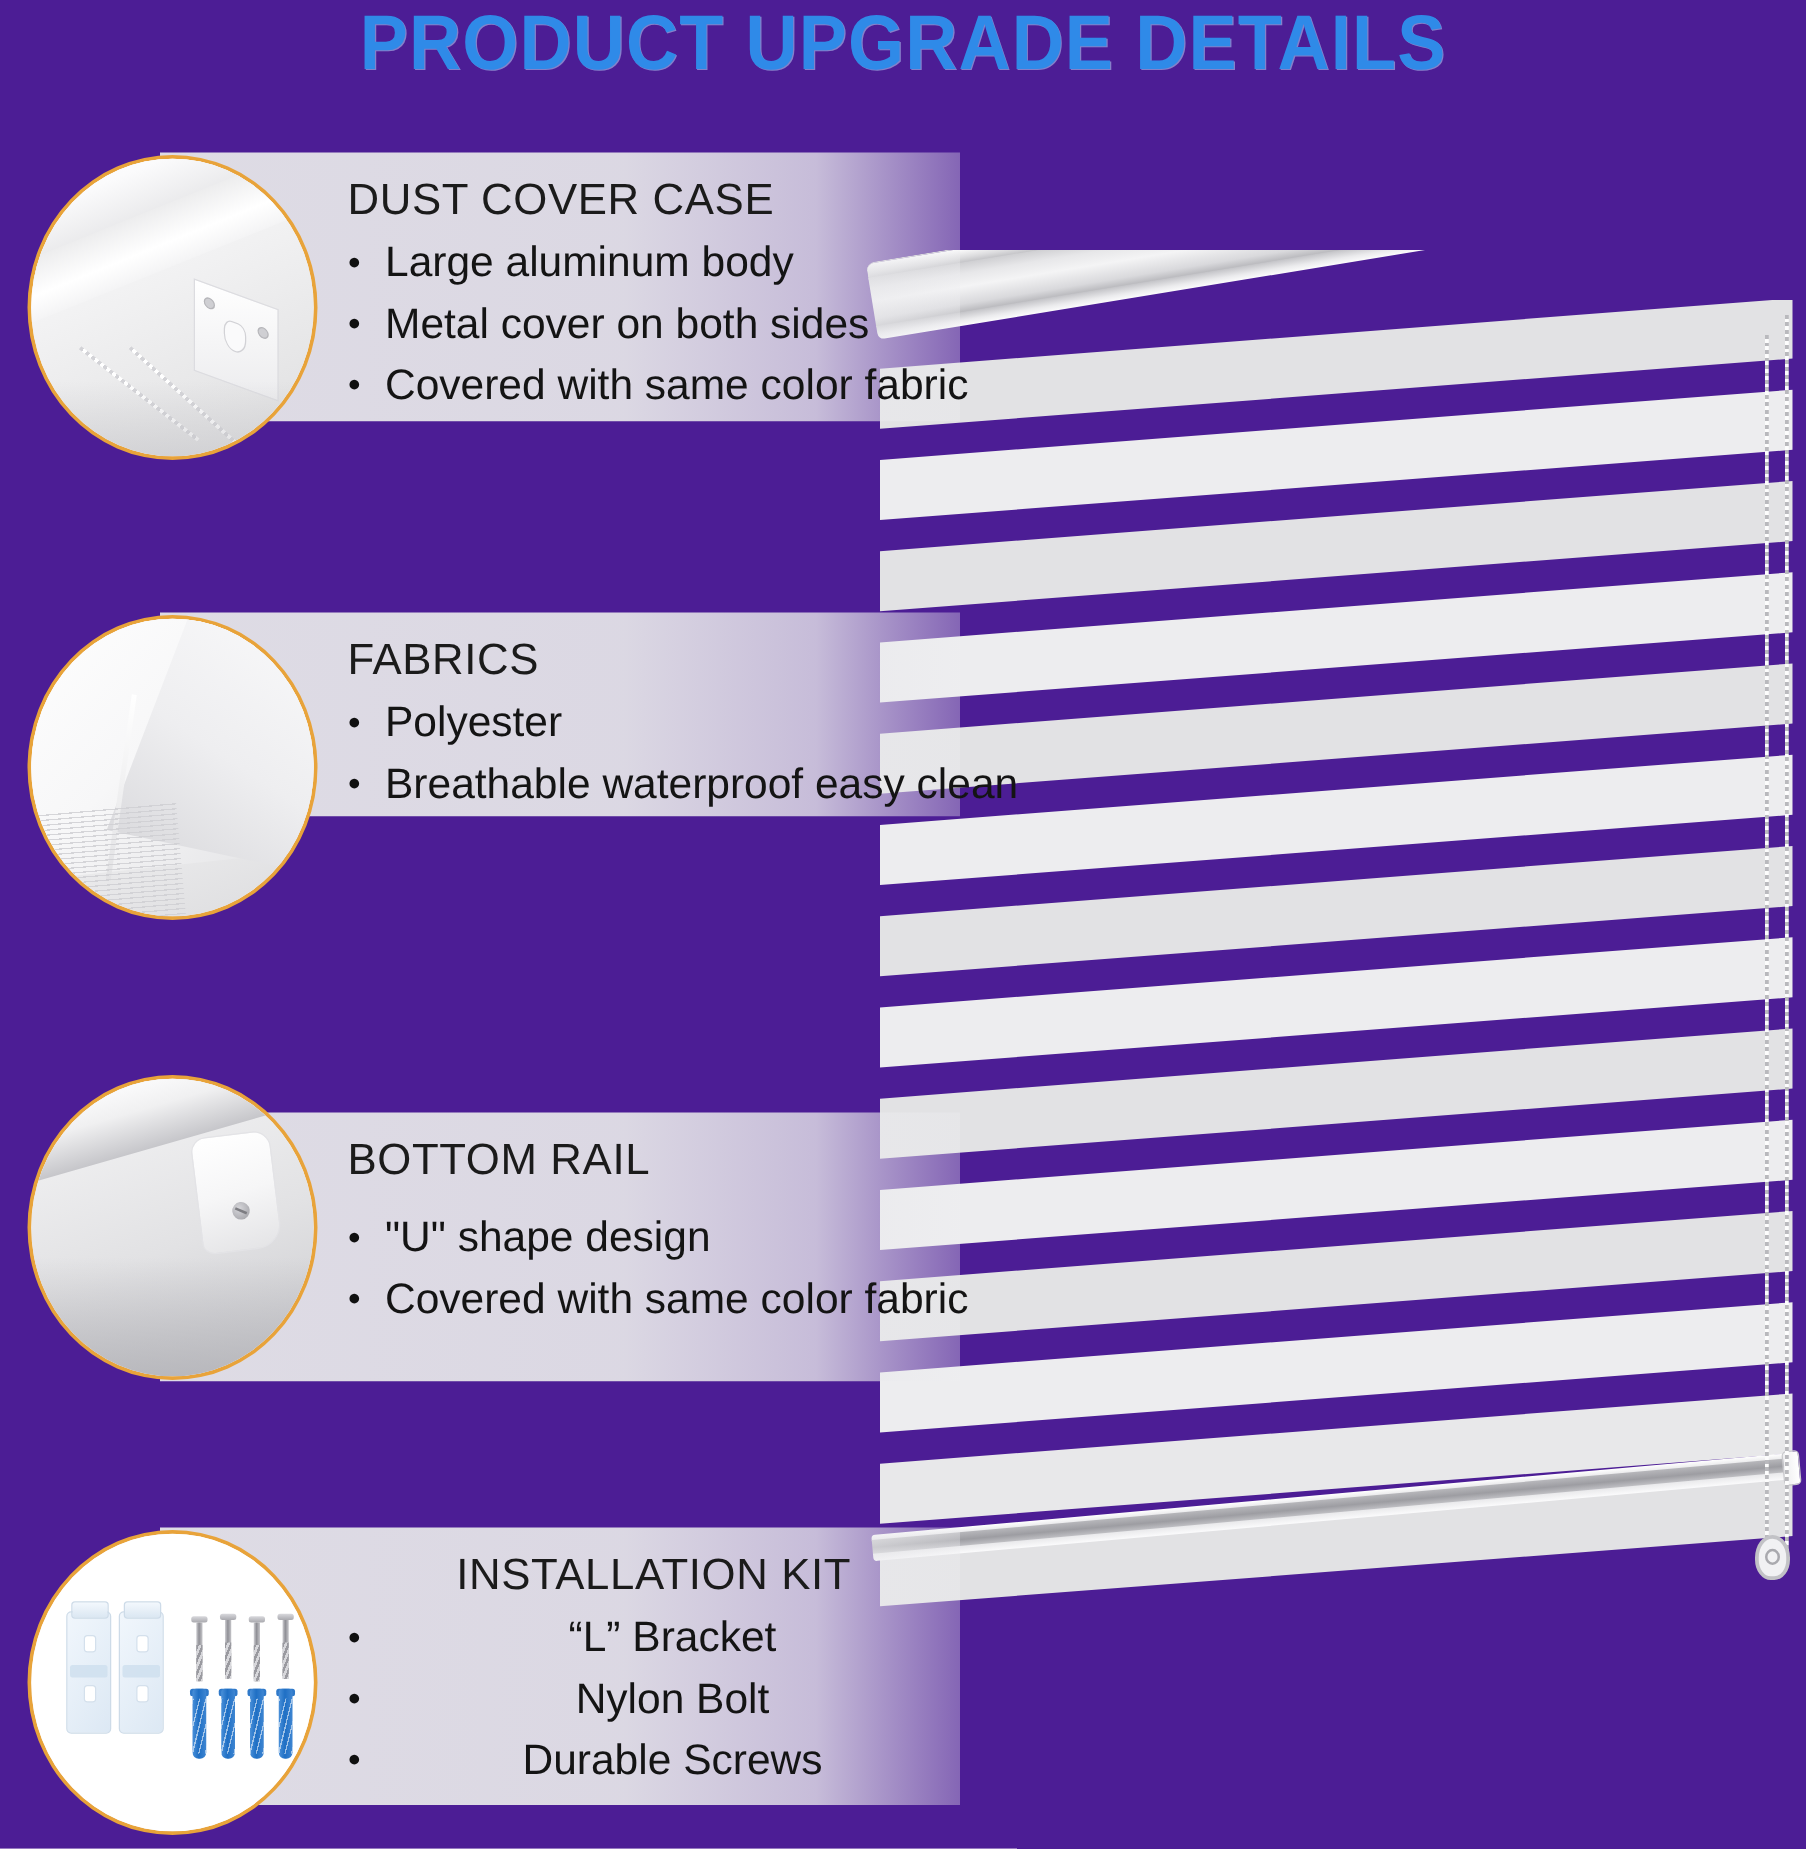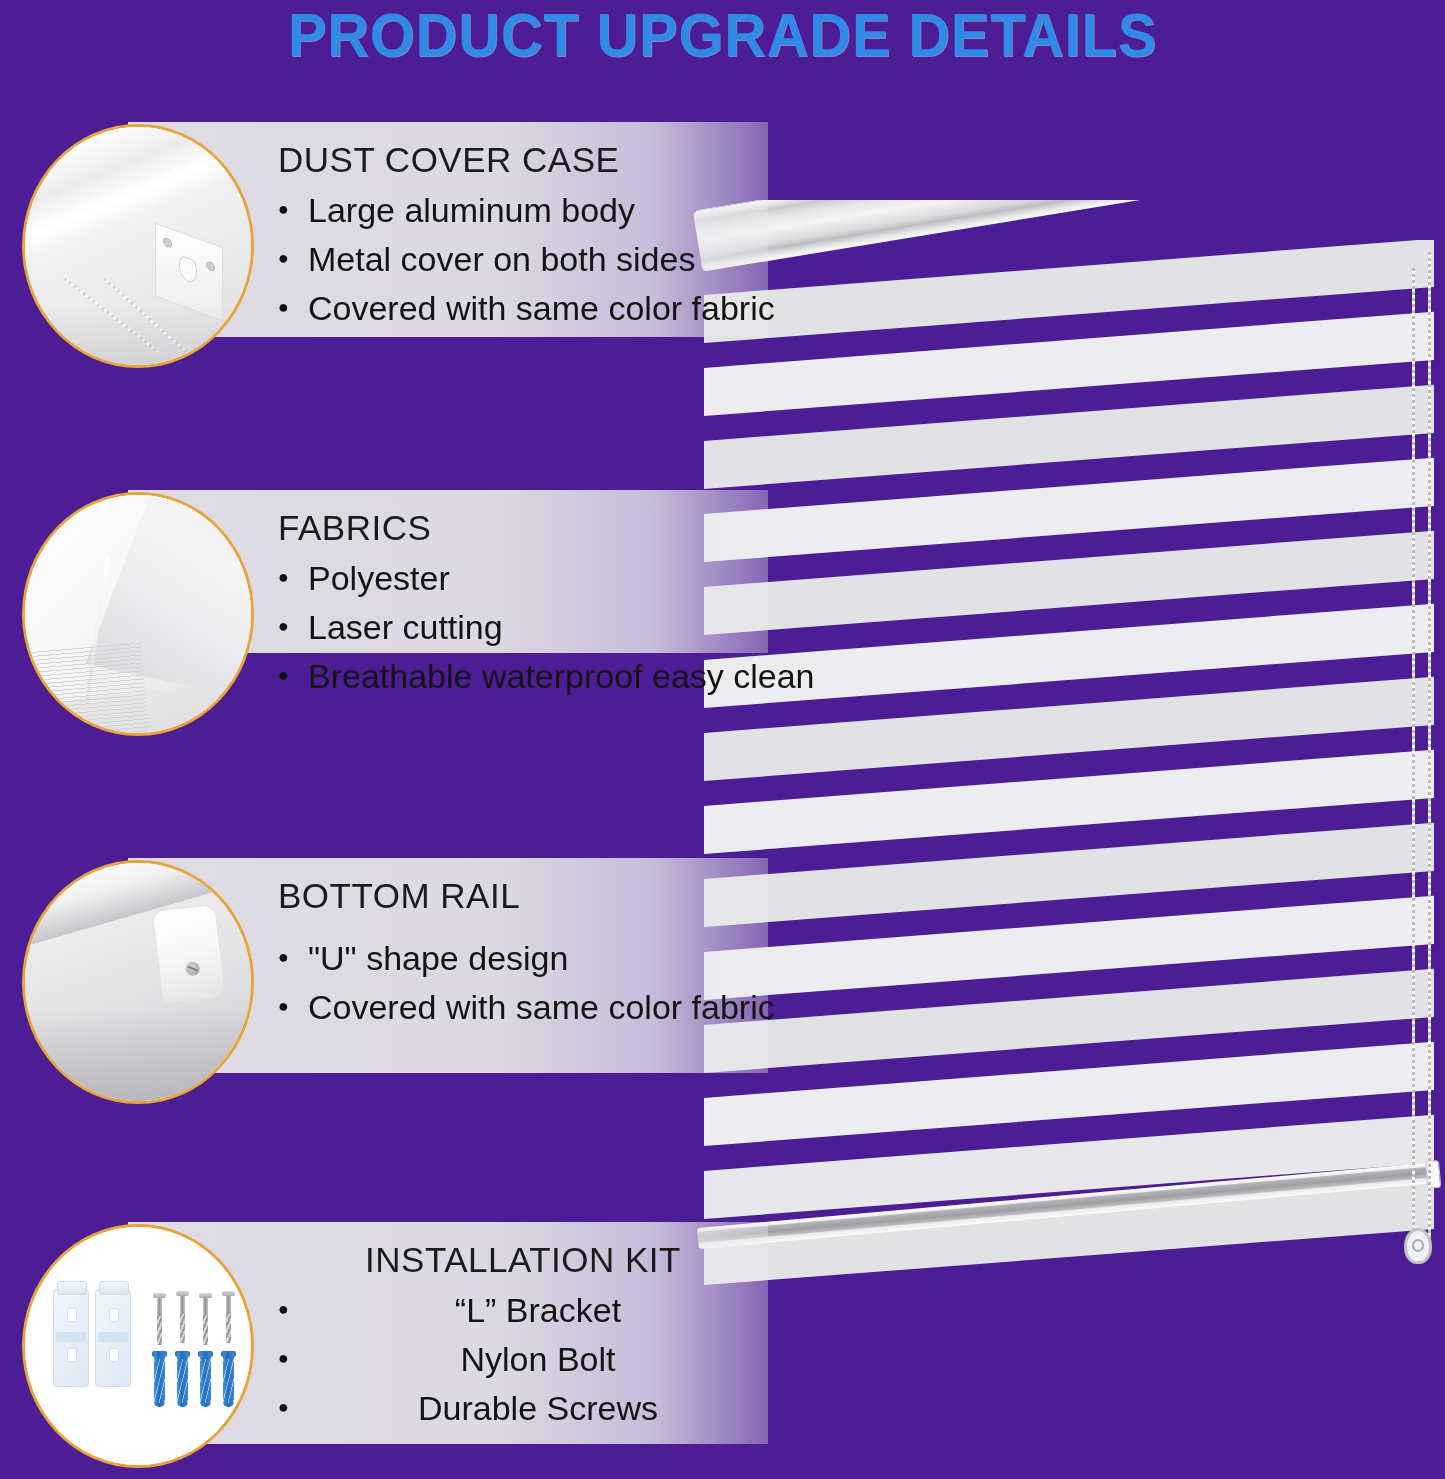--- a/index.html
+++ b/index.html
@@ -440,36 +440,35 @@
         <div class="shadow"></div>
       </div>
     </div>
   </div>
 
   <div class="feature" style="left:8px; top:490px; width:760px; height:250px;">
     <div class="panel" style="height:163px;">
       <h2>FABRICS</h2>
       <ul>
         <li>Polyester</li>
-        <li>Laser cutting</li>
         <li>Breathable waterproof easy clean</li>
       </ul>
     </div>
     <div class="oval">
       <div class="ph ph-fab">
         <div class="sheet"></div>
         <div class="fold"></div>
         <div class="edge"></div>
         <div class="mesh"></div>
       </div>
     </div>
   </div>
 
   <div class="feature" style="left:8px; top:858px; width:760px; height:250px;">
-    <div class="panel" style="height:215px;">
+    <div class="panel" style="height:215px;margin-top:32px;">
       <h2>BOTTOM RAIL</h2>
       <ul style="padding-top:12px;">
         <li>"U" shape design</li>
         <li>Covered with same color fabric</li>
       </ul>
     </div>
     <div class="oval">
       <div class="ph ph-rail">
         <div class="tubeline"></div>
         <div class="tube"></div>

